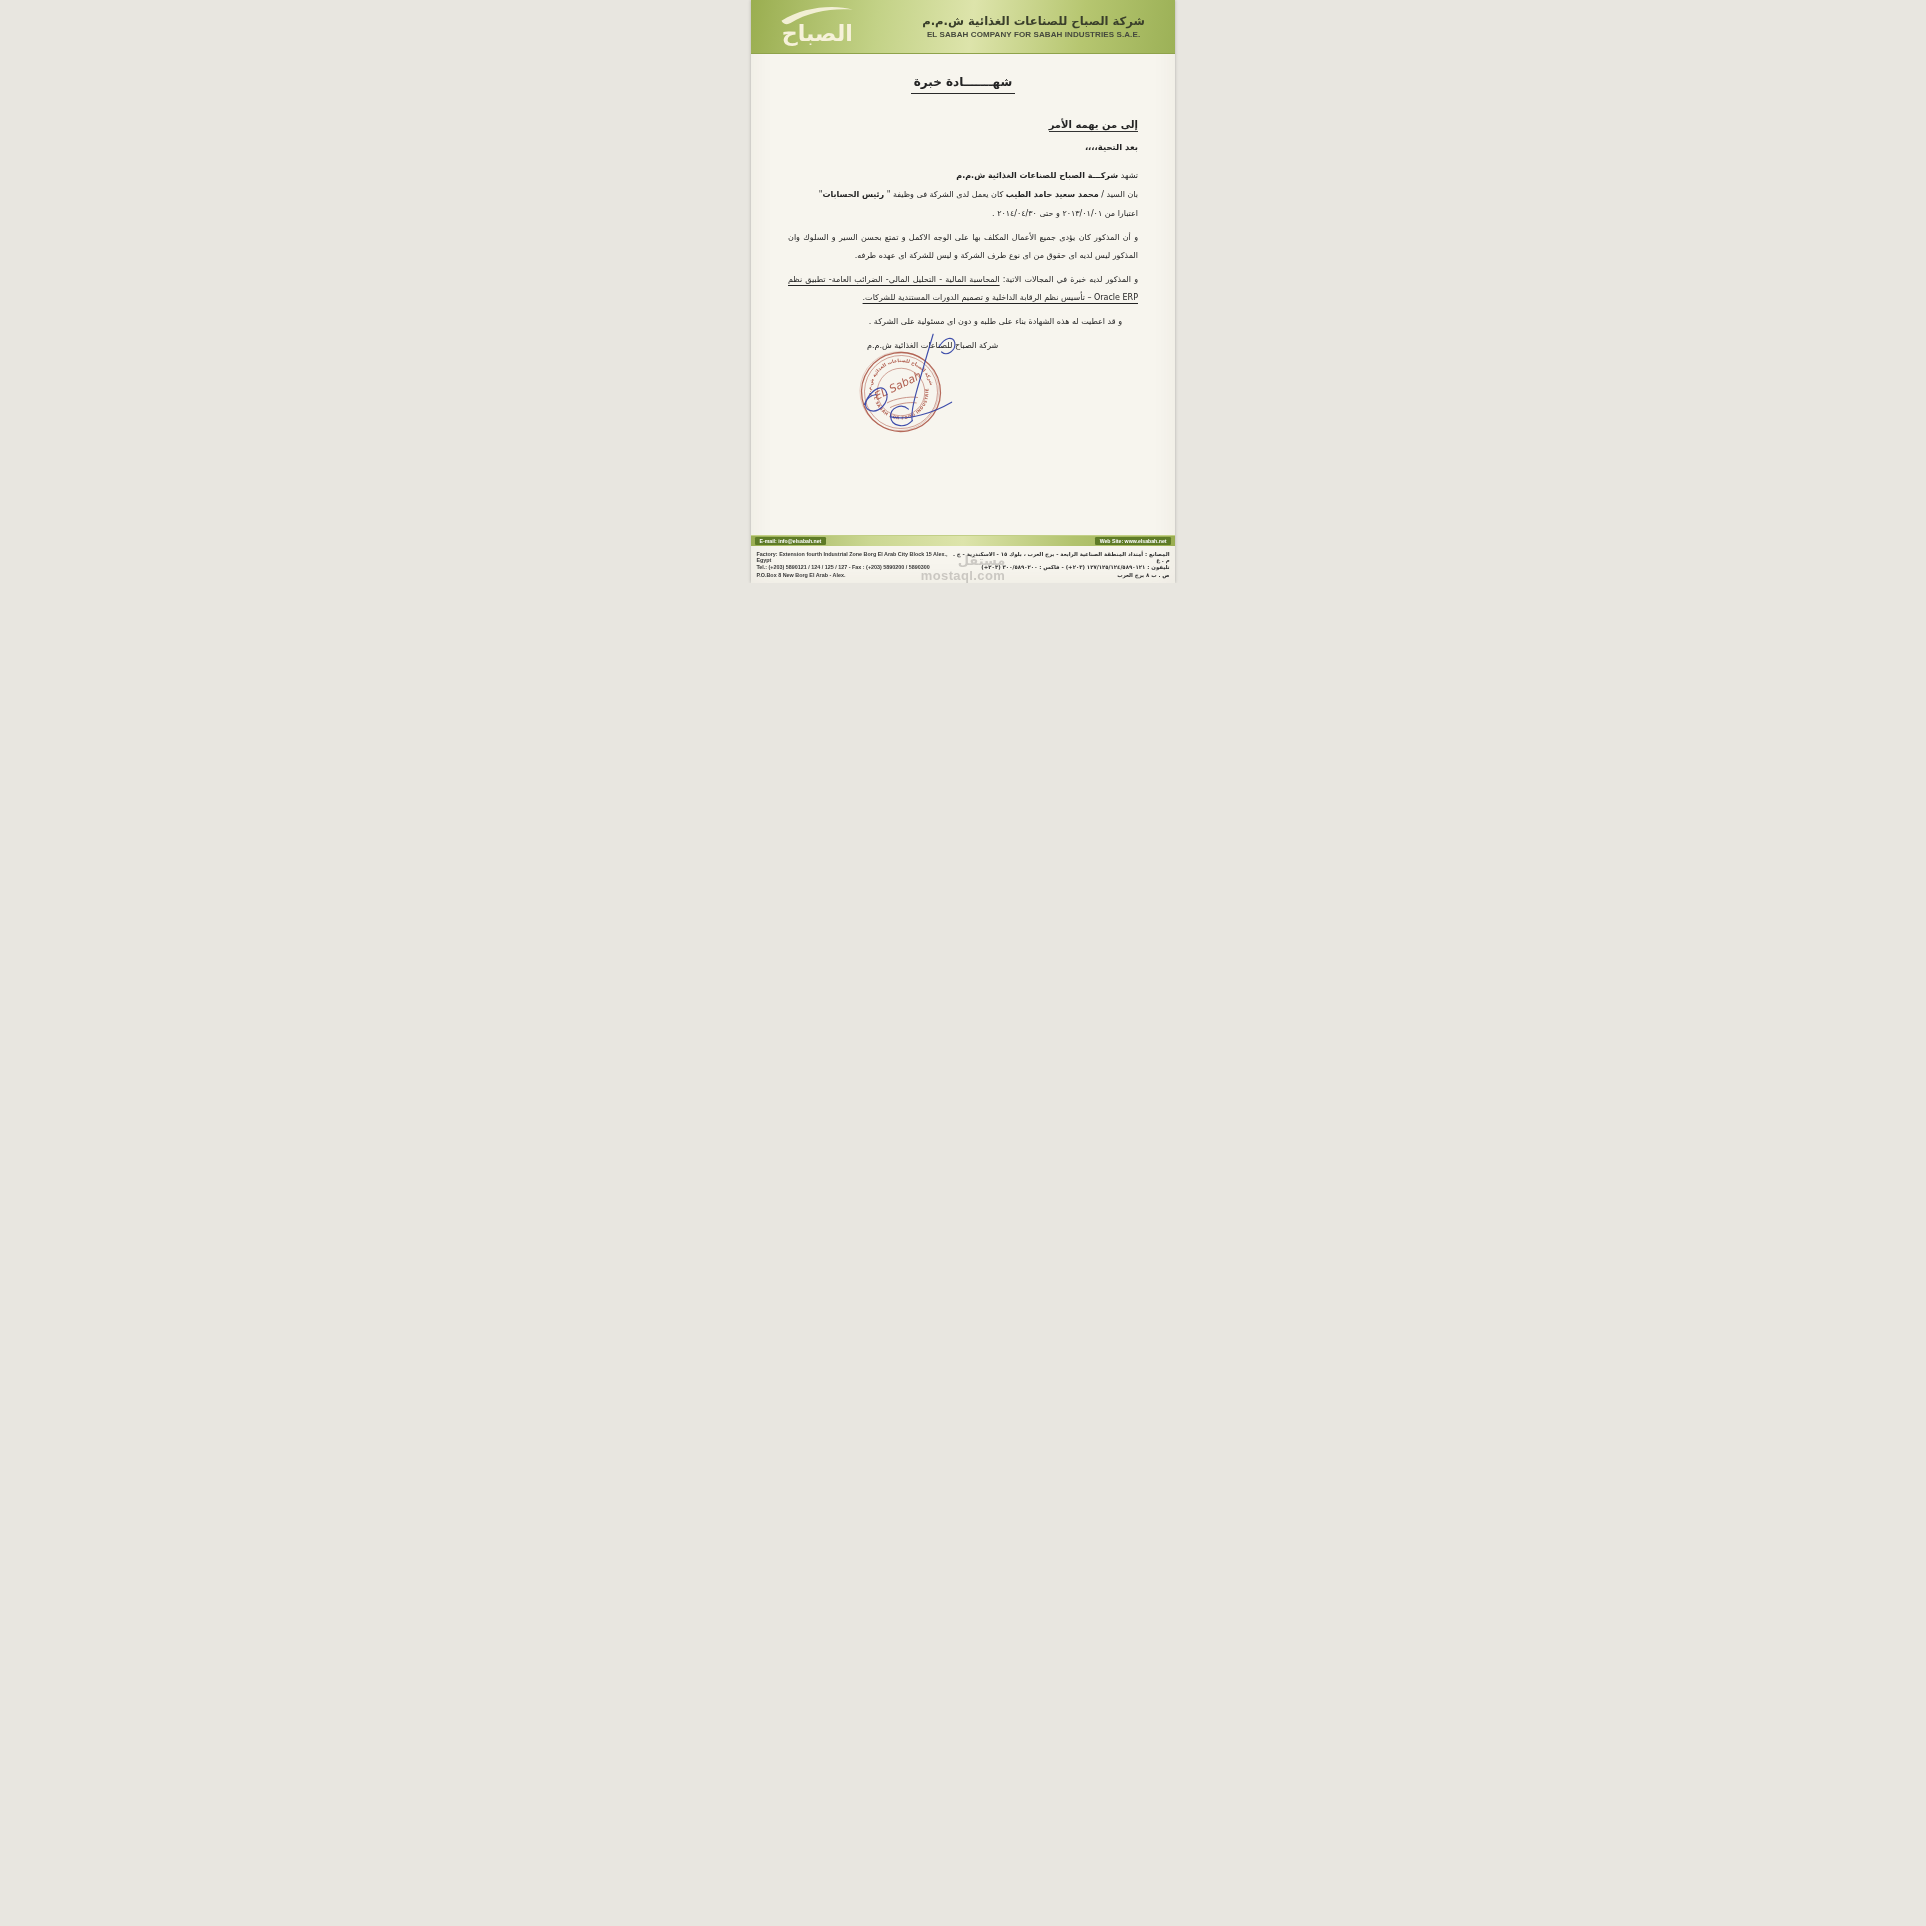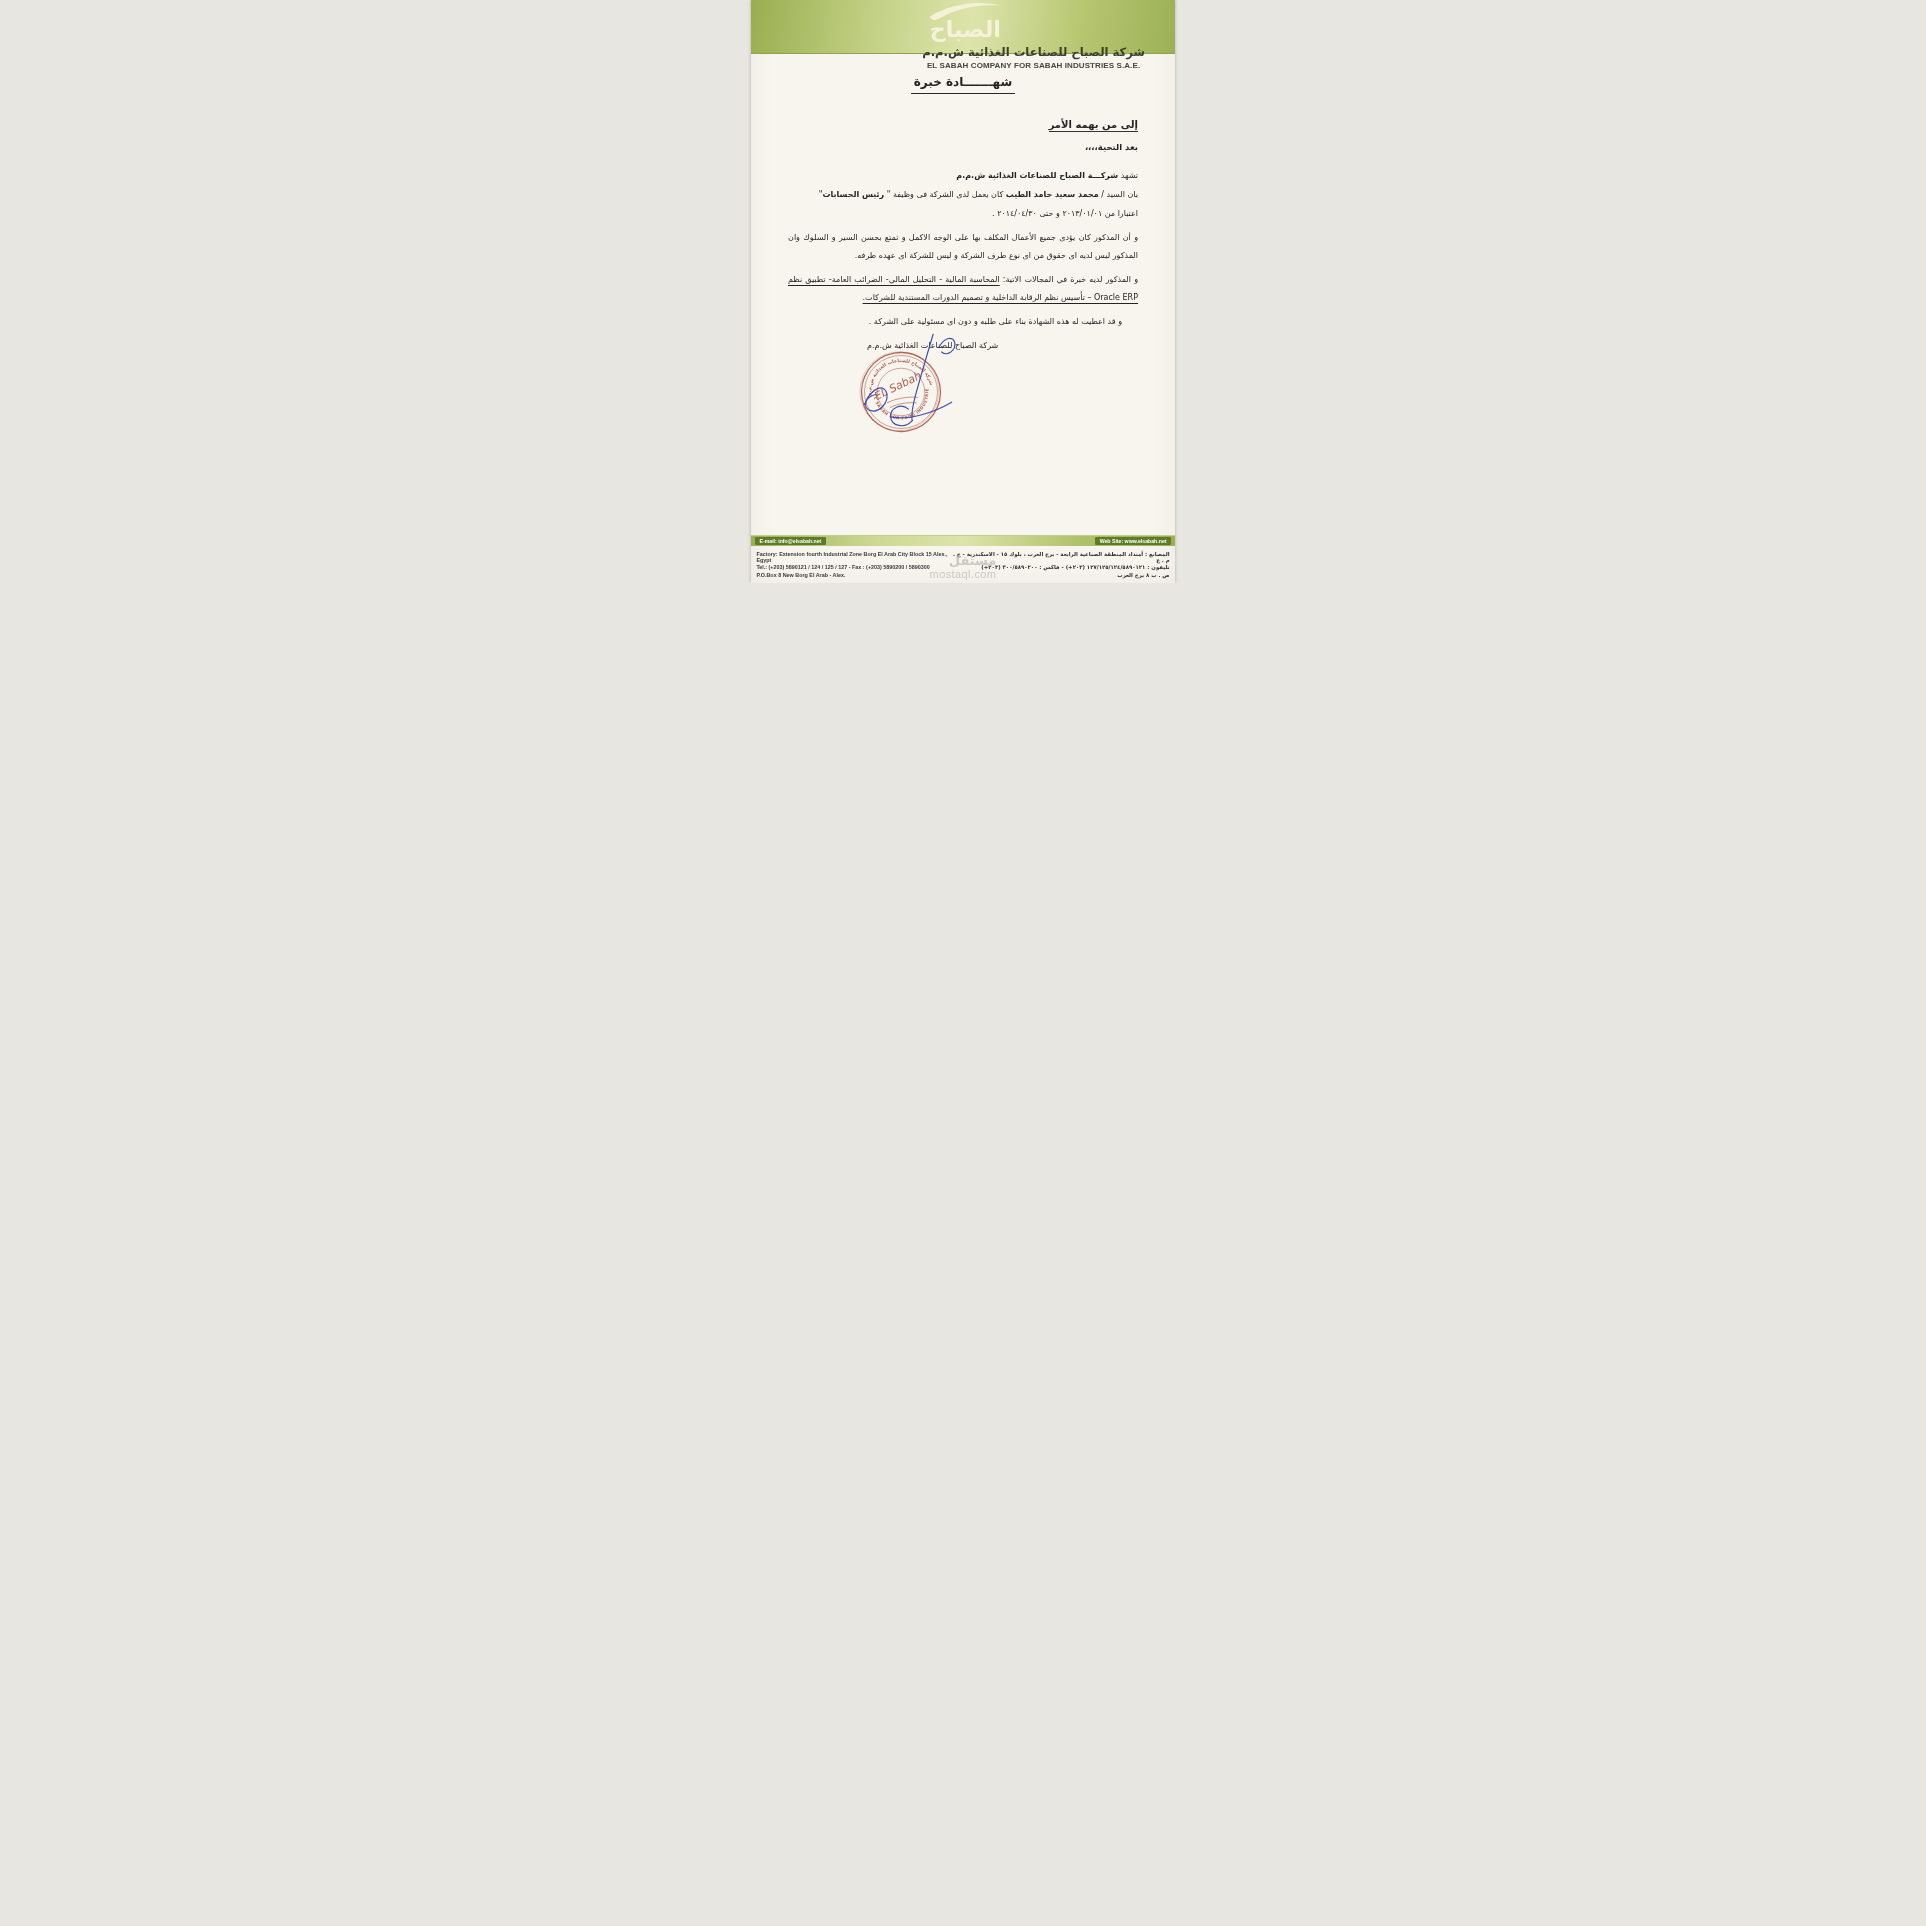--- a/index.html
+++ b/index.html
@@ -15,21 +15,20 @@
     color:#242424;
   }
 
   
   .band {
     height:54px;
     display:flex; align-items:center; justify-content:space-between;
     padding:0 18.5px 0 23px;
     background:linear-gradient(97deg,#9aae50 0%, #c3d287 30%, #dde4ab 52%, #b6c670 78%, #9cb157 100%);
     border-bottom:1.2px solid #8fa34b;
-    flex-direction:column;
   }
   .logo-wrap { width:87px; height:45px; }
   .company-block { text-align:center; margin-left:auto; margin-right:11.6px; }
   .company-ar { font-size:11.6px; font-weight:bold; color:#3a3f2b; }
   .company-en { font-size:8px; font-weight:bold; color:#45493d; margin-top:2.3px;
                 font-family:"Liberation Sans", sans-serif; letter-spacing:0.1px; }
 
   
   .letter { direction:rtl; padding:0 37px; }
   .title-row { text-align:center; margin-top:21px; }
@@ -91,21 +90,21 @@
   .contact { position:relative; padding:3.1px 5.4px 5.4px; }
   .c-row { display:flex; justify-content:space-between; align-items:baseline; margin-top:1.5px; }
   .c-en { font-size:5.4px; font-weight:bold; color:#3a3a3a; font-family:"Liberation Sans", sans-serif; }
   .c-ar { font-size:5.4px; font-weight:bold; color:#303030; direction:rtl; }
 
   .watermark {
     position:absolute; left:50%; top:8px; transform:translateX(-50%);
     text-align:right; color:#a9a6a2; opacity:.55; z-index:5; pointer-events:none;
   }
   .wm-ar { font-size:13px; font-weight:bold; line-height:1.1; }
-  .wm-domain { font-size:11px; letter-spacing:0.4px; font-family:"Liberation Sans", sans-serif; }
+  .wm-domain { font-size:13px; letter-spacing:0.4px; font-family:"Liberation Sans", sans-serif;font-weight:bold; }
 </style>
 </head>
 <body>
 
 <div class="page">
 
   <header class="band">
     <div class="logo-wrap">
       <svg width="87" height="45" viewBox="0 0 225 118">
         <path d="M18,44 C72,8 156,0 205,15 C158,10 88,20 42,50 C32,56 22,52 18,44 Z" fill="#f6f1da" opacity="0.95"></path>

